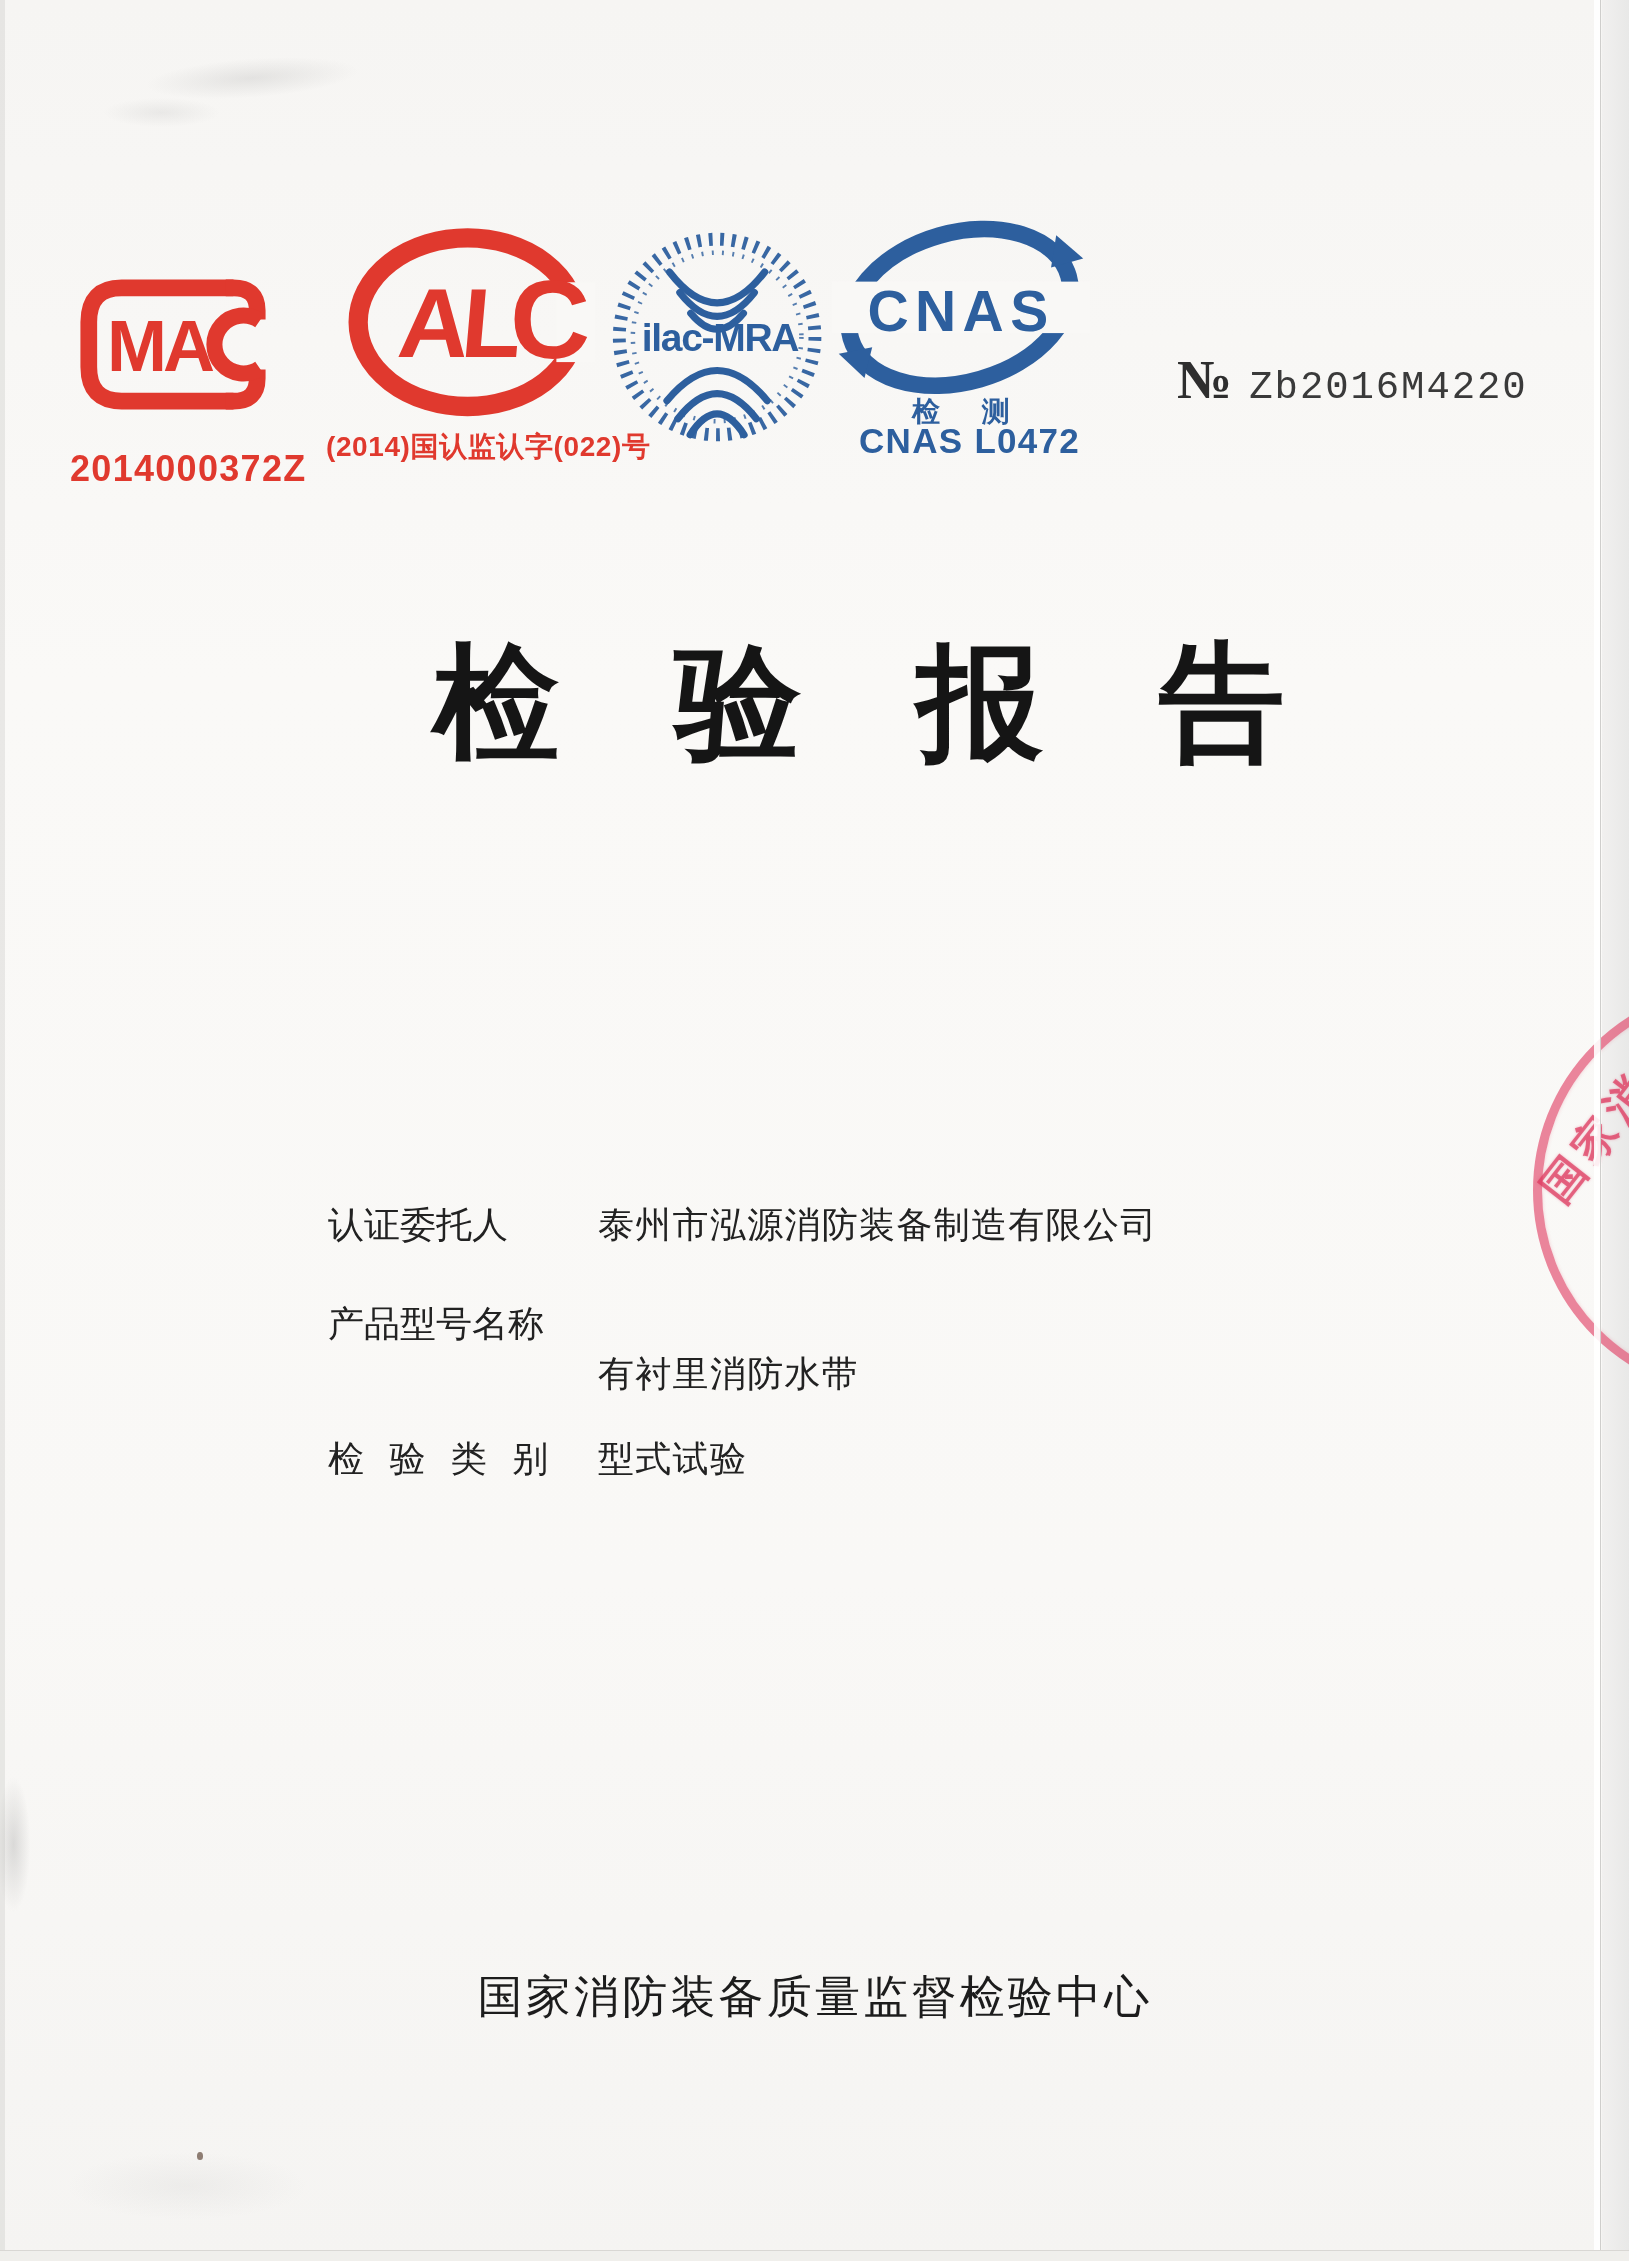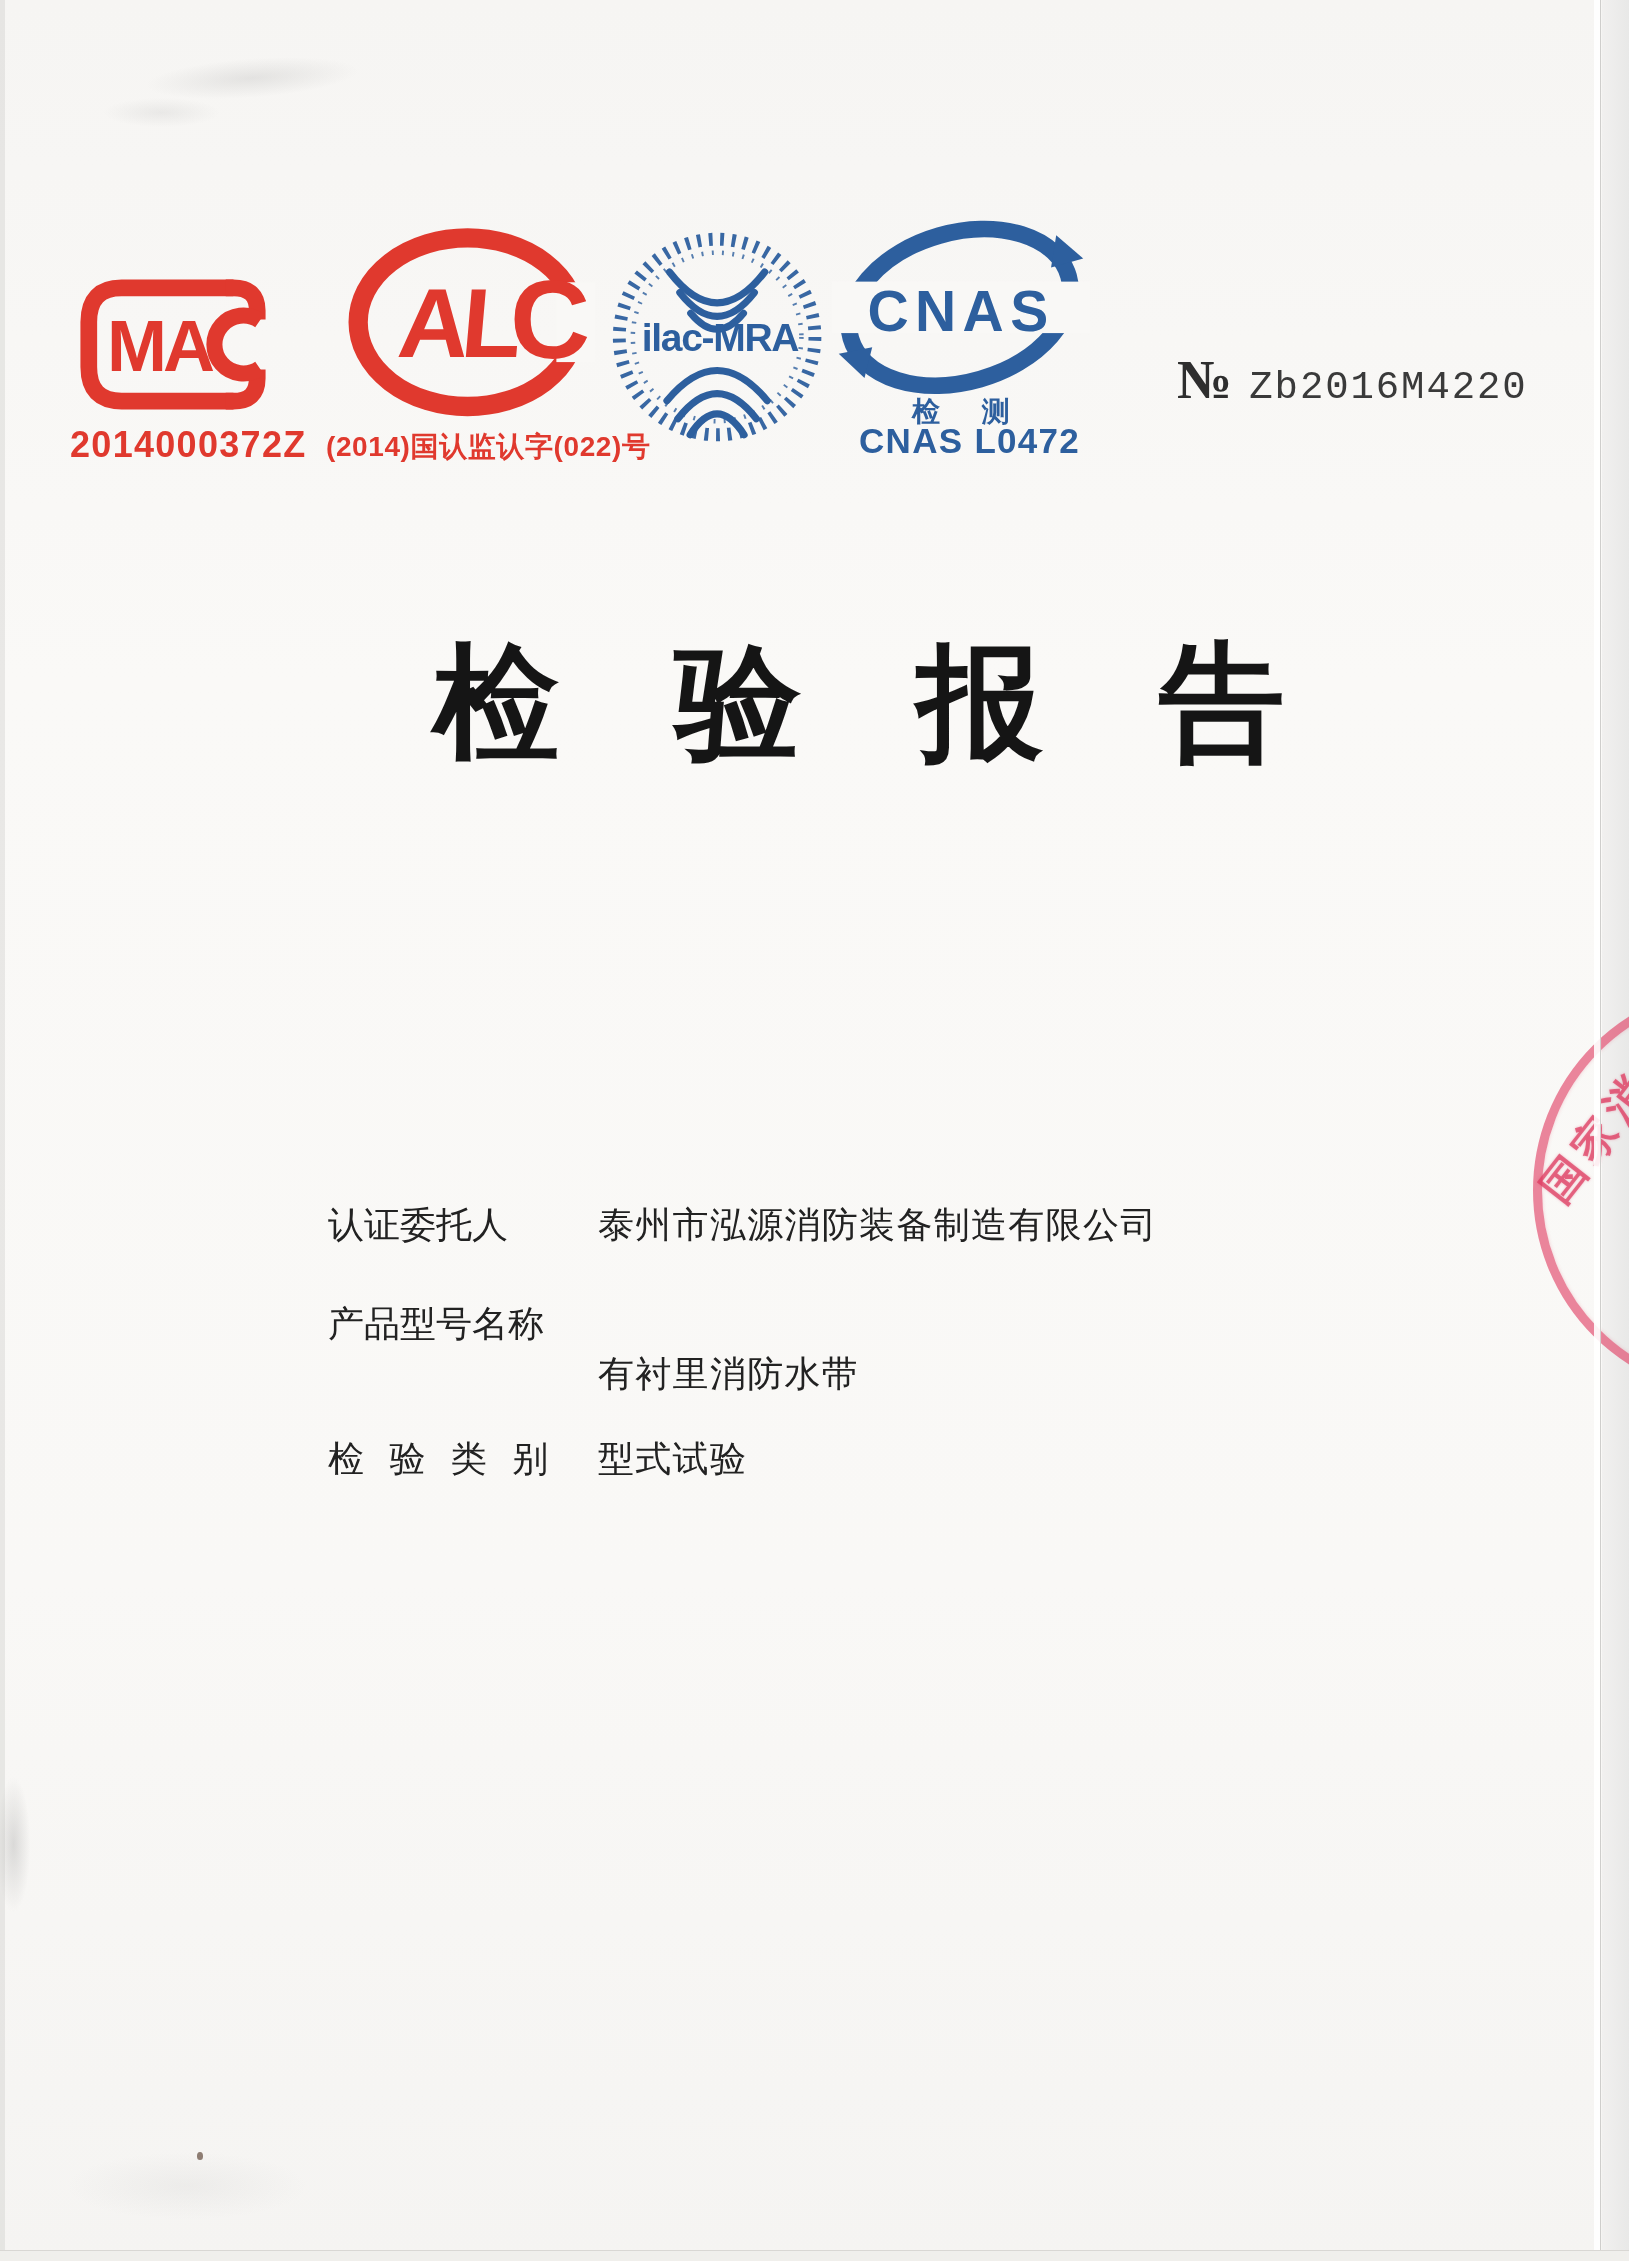--- a/index.html
+++ b/index.html
@@ -6,21 +6,21 @@
   #page {
     position:relative; width:1630px; height:2261px; overflow:hidden;
     background:linear-gradient(180deg,#f6f5f3 0%, #faf9f7 30%, #f9f8f6 70%, #f5f4f2 100%);
     font-family:"Liberation Sans", sans-serif; color:#1e1e1e;
   }
 
   
   .badge { position:absolute; }
   .cma-letters { position:absolute; left:17px; top:28px; width:126px; text-align:center;
     font-size:72px; font-weight:bold; letter-spacing:-3.9px; color:#e0392e; }
-  .cma-code { position:absolute; left:70px; top:424px; font-size:36px; font-weight:bold;
+  .cma-code { position:absolute; left:70px; top:448px; font-size:36px; font-weight:bold;
     letter-spacing:1.3px; color:#e0392e; }
   .cal-letters { position:absolute; left:55px; top:43px; font-size:98px; font-weight:bold;
     letter-spacing:-7.7px; color:#e0392e; transform:skewX(-5deg); }
   .cal-c { position:absolute; left:166px; top:32px; font-size:111px; font-weight:bold; color:#e0392e; }
   .cal-caption { position:absolute; left:326px; top:428px; font-size:28px; font-weight:bold;
     color:#e0392e; letter-spacing:0.6px; }
   .ilac-label { position:absolute; left:0; top:92px; width:222px; text-align:center;
     font-size:39px; font-weight:bold; color:#2d5f9e; letter-spacing:-1.3px; }
   .cnas-letters { position:absolute; left:18px; top:62px; width:222px; text-align:center;
     font-size:57px; font-weight:bold; color:#2d5f9e; letter-spacing:6.4px; }
@@ -141,20 +141,21 @@
 
   <div class="f-label" style="top:1201px;">认证委托人</div>
   <div class="f-value" style="top:1201px;">泰州市泓源消防装备制造有限公司</div>
 
   <div class="f-label" style="top:1300px;">产品型号名称</div>
   <div class="f-value" style="top:1350px;">有衬里消防水带</div>
 
   <div class="f-label lbl-spaced" style="top:1435px;">检 验 类 别</div>
   <div class="f-value" style="top:1435px;">型式试验</div>
 
+  <div class="org-name">国家消防装备质量监督检验中心</div>
 
   <div class="edge-highlight"></div>
   <div class="edge-hairline"></div>
   <div class="bottom-edge"></div>
   <div class="bottom-strip"></div>
   <div class="smudge" style="left:197px;top:2152px;width:5.8px;height:7.7px;background:#6b5548;border-radius:50%;opacity:0.75;"></div>
 
 </div>
 
 

